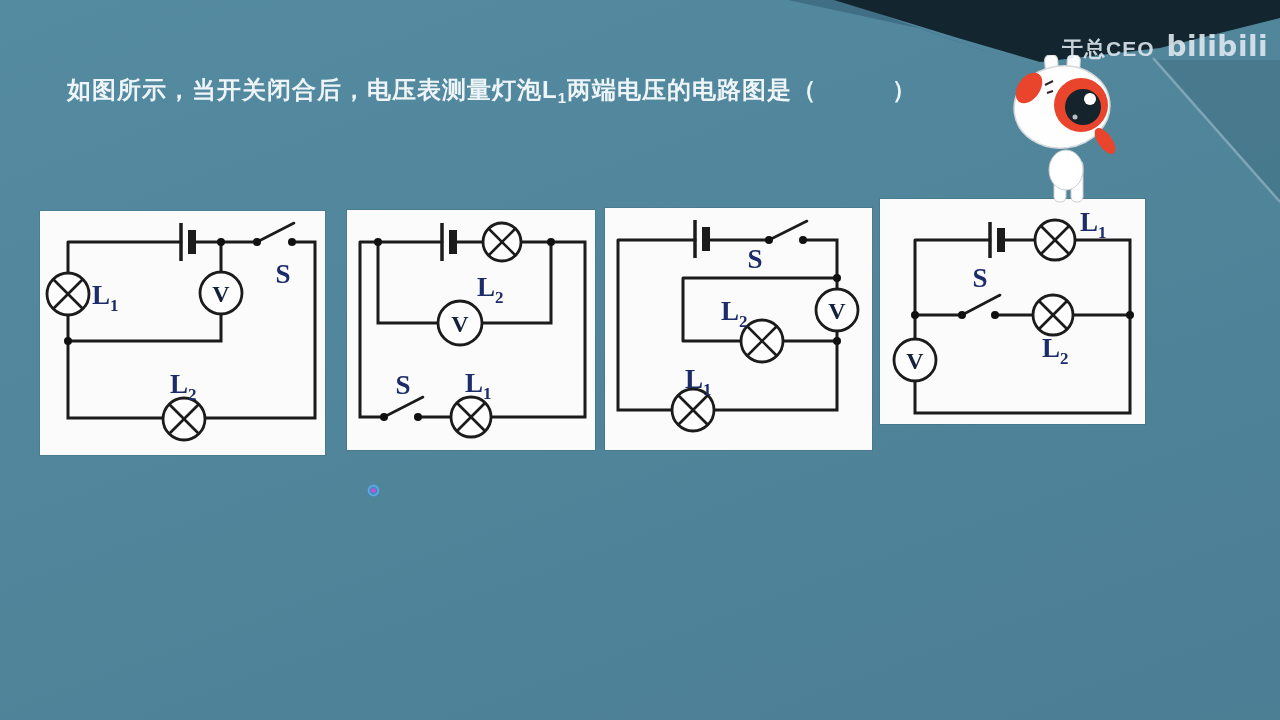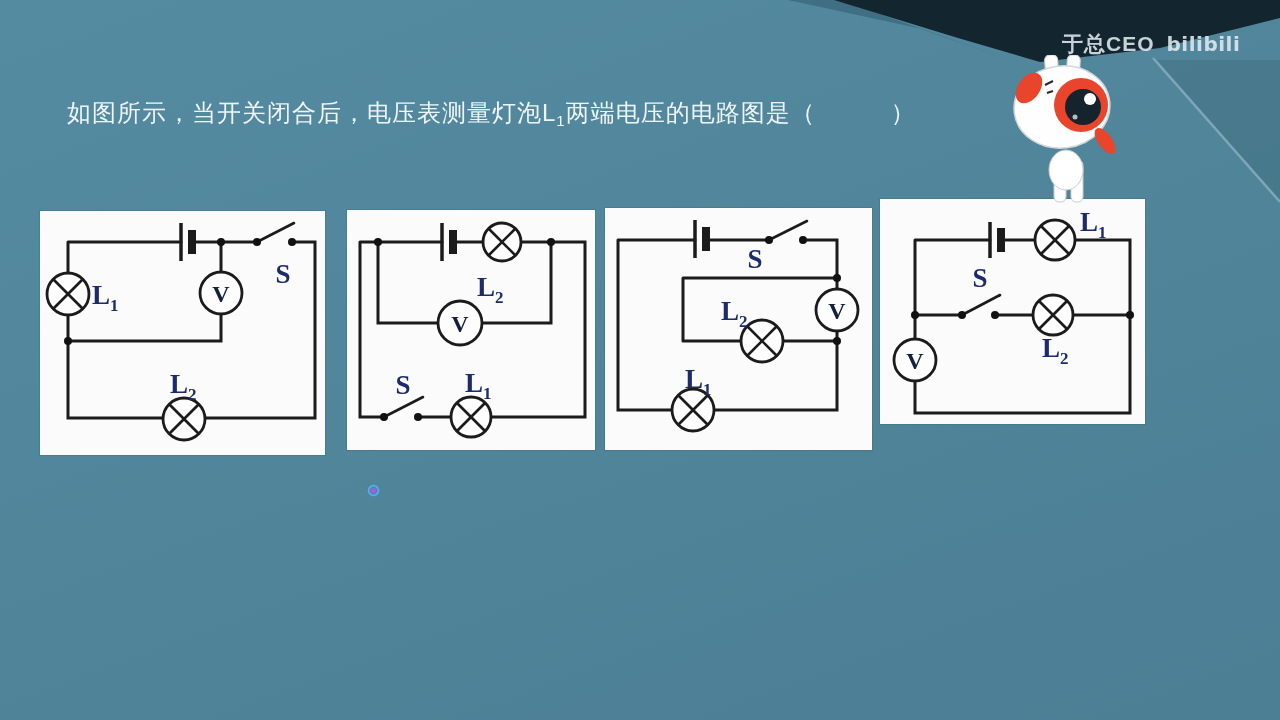--- a/index.html
+++ b/index.html
@@ -4,29 +4,29 @@
 <style>
   html,body{margin:0;padding:0;}
   body{
     width:1280px;height:720px;position:relative;overflow:hidden;
     background:linear-gradient(160deg,#558ba1 0%,#4f8499 55%,#4c7e94 100%);
     font-family:"Liberation Sans",sans-serif;
   }
   .bg-shapes{position:absolute;left:0;top:0;z-index:1;}
   .question{
     position:absolute;left:67px;top:74px;z-index:3;
-    font-size:24px;font-weight:400;color:#eef5f8;letter-spacing:1px;white-space:nowrap;margin-top:23px;
+    font-size:24px;font-weight:700;color:#eef5f8;letter-spacing:1px;white-space:nowrap;
   }
   .question .qsub{font-size:15px;vertical-align:-5px;}
   .watermark{
     position:absolute;left:1042px;top:30px;z-index:4;display:flex;align-items:baseline;gap:12px;
     color:rgba(224,234,240,0.88);white-space:nowrap;
   }
   .watermark .author{font-size:21px;font-weight:bold;letter-spacing:1px;margin-left:20px;}
-  .watermark .brand{font-size:20px;font-weight:bold;letter-spacing:0.5px;font-family:"DejaVu Sans",sans-serif;}
+  .watermark .brand{font-size:28px;font-weight:bold;letter-spacing:0.5px;font-family:"DejaVu Sans",sans-serif;}
   .mascot{position:absolute;left:1005px;top:55px;z-index:3;}
   .circuit{
     position:absolute;background:#fbfbfb;z-index:2;box-shadow:0 0 0 1px rgba(0,0,0,0.08);
   }
   .circuit-a{left:40px;top:211px;width:285px;height:244px;}
   .circuit-b{left:347px;top:210px;width:248px;height:240px;}
   .circuit-c{left:605px;top:208px;width:267px;height:242px;}
   .circuit-d{left:880px;top:199px;width:265px;height:225px;}
   .wire{stroke:#1b1b1b;stroke-width:3;fill:none;stroke-linecap:round;}
   .lever{stroke:#1b1b1b;stroke-width:2.6;fill:none;stroke-linecap:round;}

